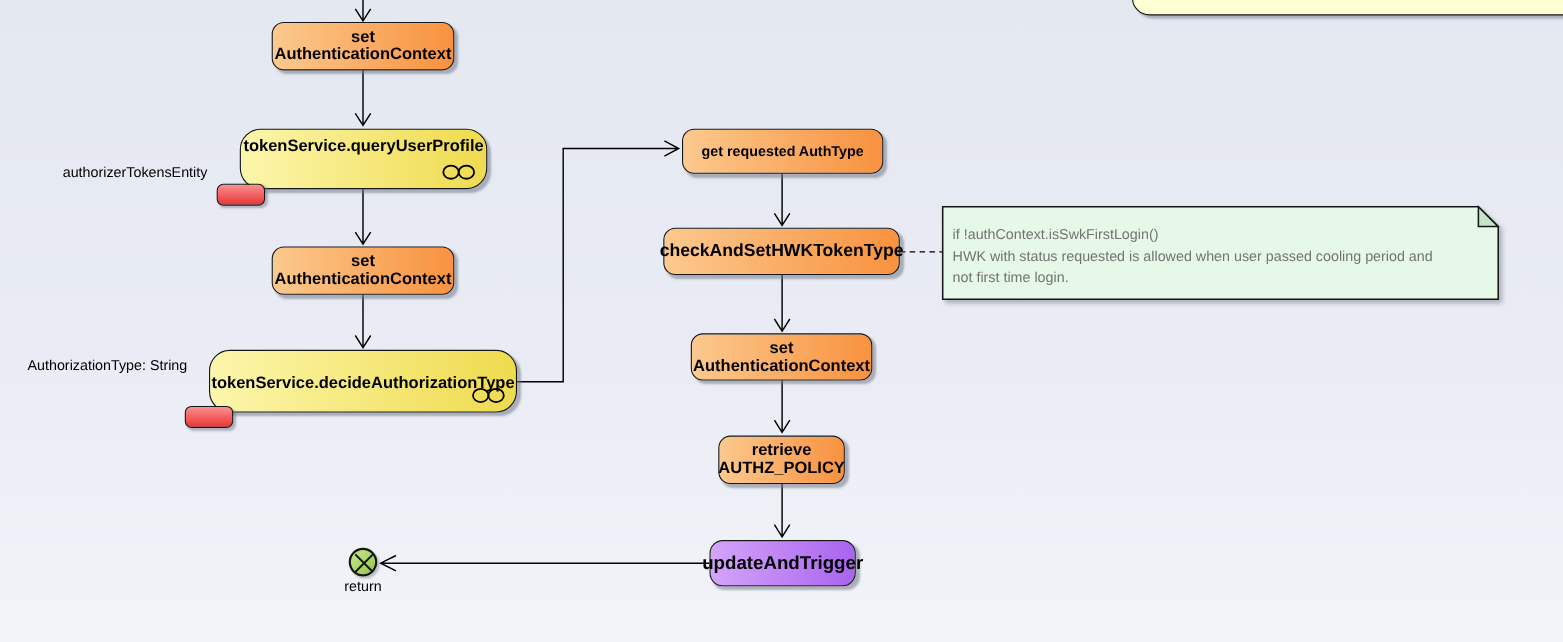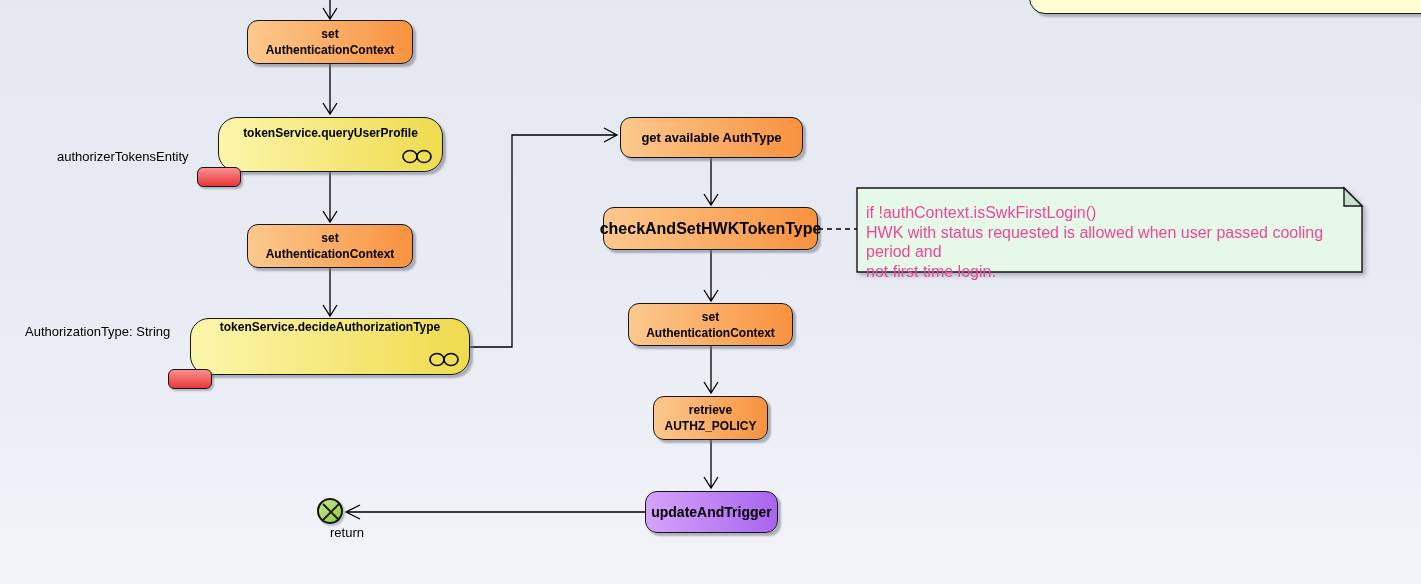--- a/index.html
+++ b/index.html
@@ -18,21 +18,21 @@
   .activity {
     position: absolute;
     box-sizing: border-box;
     border: 1.6px solid #161616;
     display: flex;
     flex-direction: column;
     align-items: center;
     justify-content: center;
     text-align: center;
     font-weight: bold;
-    font-size: 12px;
+    font-size: 15px;
     line-height: 16px;
     color: #000;
     white-space: pre-line;
     box-shadow: 3px 3px 2px rgba(115, 120, 135, 0.55);
   }
   .orange {
     background: linear-gradient(90deg, var(--activity-orange-light, #fcc98e), var(--activity-orange-dark, #f8923f));
     border-radius: 11px;
   }
   .yellow {
@@ -63,44 +63,44 @@
   .side-label {
     position: absolute;
     font-size: 13px;
     color: #000;
     white-space: nowrap;
   }
   .note-text {
     position: absolute;
     left: 866px; top: 203px;
     width: 492px;
-    font-size: 16px;
+    font-size: 13px;
     line-height: 19.5px;
-    color: #ec4899;
+    color: #737373;
     white-space: pre-line;
   }
   .note-shadow {
     filter: drop-shadow(3px 3px 2px rgba(115, 120, 135, 0.5));
   }
   .final-node {
     position: absolute;
     left: 317px; top: 498px;
     width: 26px; height: 26px;
     box-sizing: border-box;
     border: 2px solid #161616;
     border-radius: 50%;
     background: linear-gradient(135deg, var(--final-green-light, #c8e78c), var(--final-green-dark, #93c843));
     box-shadow: 2px 2px 2px rgba(115, 120, 135, 0.45);
   }
   .final-node svg { position: absolute; left: 1px; top: 1px; }
   .final-label {
     position: absolute;
     left: 296px; top: 525px;
     width: 68px;
-    text-align: right;
+    text-align: center;
     font-size: 13px;
     color: #000;
   }
   .partial-note {
     position: absolute;
     left: 1029px; top: -24px;
     width: 410px; height: 38px;
     box-sizing: border-box;
     border: 1.6px solid #161616;
     border-radius: 16px;
@@ -140,41 +140,41 @@
     <svg width="34" height="15" viewBox="0 0 34 15">
       <ellipse cx="10" cy="7.5" rx="7" ry="6" fill="none" stroke="#000" stroke-width="1.6"></ellipse>
       <ellipse cx="24" cy="7.5" rx="7" ry="6" fill="none" stroke="#000" stroke-width="1.6"></ellipse>
     </svg>
   </span>
 </div>
 
 <div class="activity orange" style="left:247px; top:224px; width:166px; height:44px;">set
 AuthenticationContext</div>
 
-<div class="activity yellow" style="left:190px; top:318px; width:280px; height:57px; padding-top:0;">
+<div class="activity yellow" style="left:190px; top:318px; width:280px; height:57px; padding-top:22px;">
   <span>tokenService.decideAuthorizationType</span>
   <span class="call-icon">
     <svg width="34" height="15" viewBox="0 0 34 15">
       <ellipse cx="10" cy="7.5" rx="7" ry="6" fill="none" stroke="#000" stroke-width="1.6"></ellipse>
       <ellipse cx="24" cy="7.5" rx="7" ry="6" fill="none" stroke="#000" stroke-width="1.6"></ellipse>
     </svg>
   </span>
 </div>
 
-<div class="activity orange" style="left:620px; top:117px; width:183px; height:41px; font-size:13px;">get available AuthType</div>
+<div class="activity orange" style="left:620px; top:117px; width:183px; height:41px; font-size:13px;">get requested AuthType</div>
 
 <div class="activity orange" style="left:603px; top:207px; width:215px; height:43px; font-size:16px;">checkAndSetHWKTokenType</div>
 
 <div class="activity orange" style="left:628px; top:303px; width:165px; height:43px;">set
 AuthenticationContext</div>
 
 <div class="activity orange" style="left:653px; top:396px; width:115px; height:44px;border-radius:11px;">retrieve
 AUTHZ_POLICY</div>
 
-<div class="activity purple" style="left:645px; top:491px; width:133px; height:42px; font-size:14px;">updateAndTrigger</div>
+<div class="activity purple" style="left:645px; top:491px; width:133px; height:42px; font-size:17px;">updateAndTrigger</div>
 
 <div class="pin" style="left:197px; top:167px;"></div>
 <div class="pin" style="left:168px; top:369px;"></div>
 
 <div class="side-label" style="left:57px; top:149px;">authorizerTokensEntity</div>
 <div class="side-label" style="left:25px; top:324px;">AuthorizationType: String</div>
 
 <div class="note-text">if !authContext.isSwkFirstLogin()
 HWK with status requested is allowed when user passed cooling period and
 not first time login.</div>

